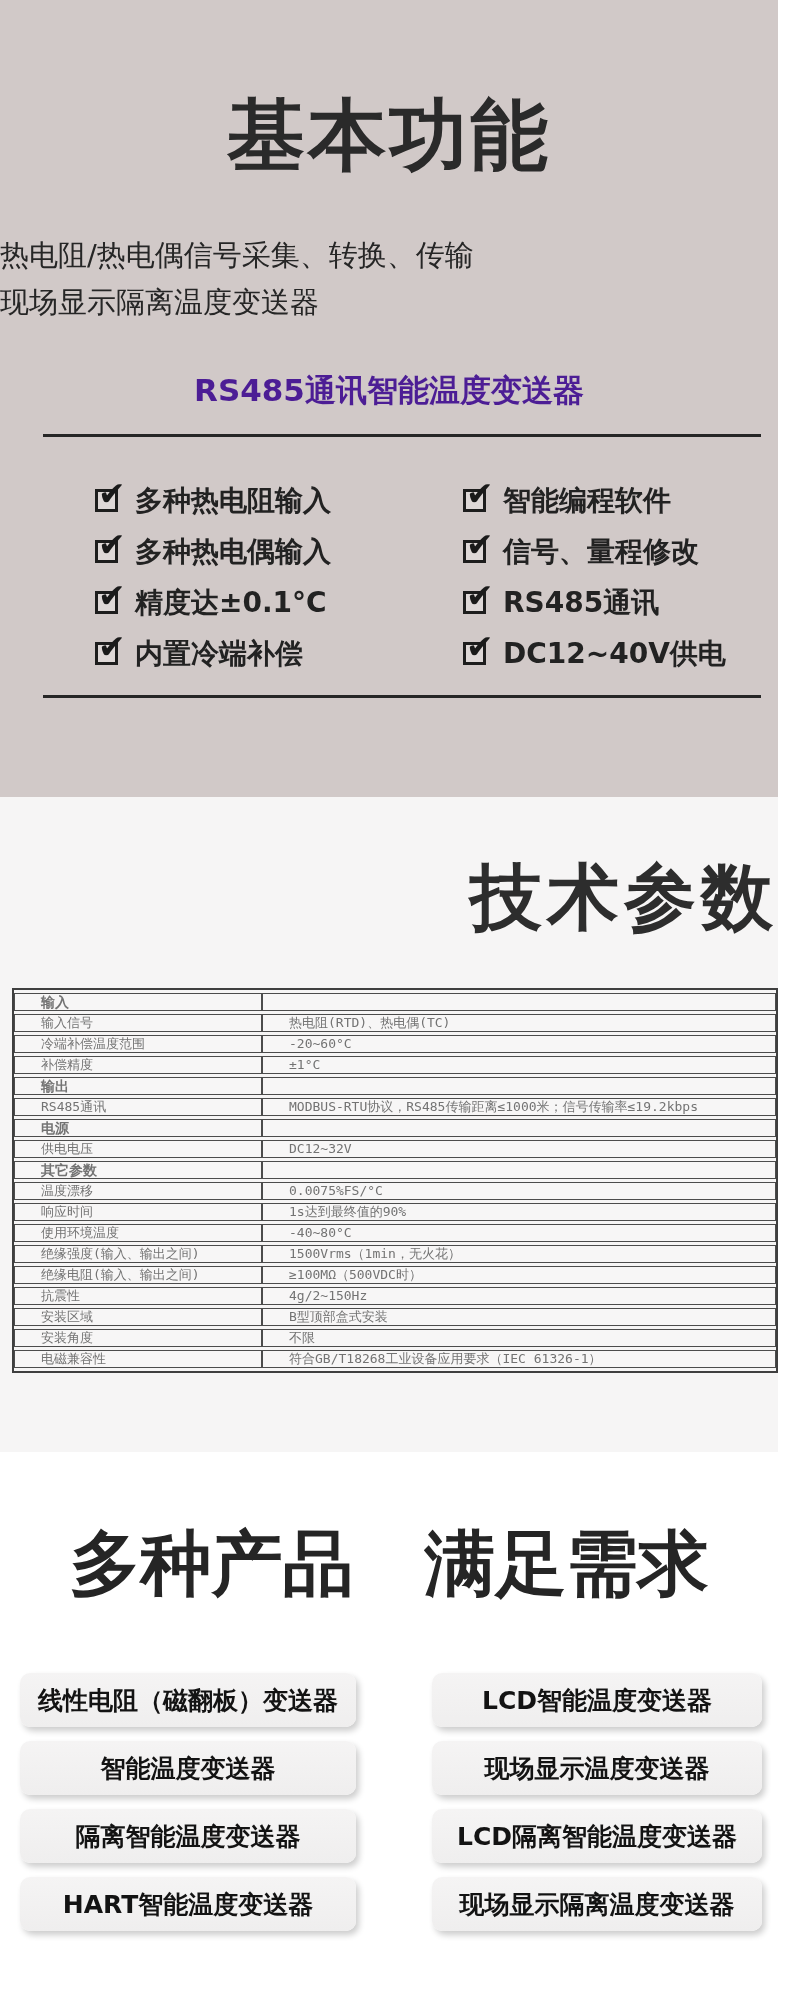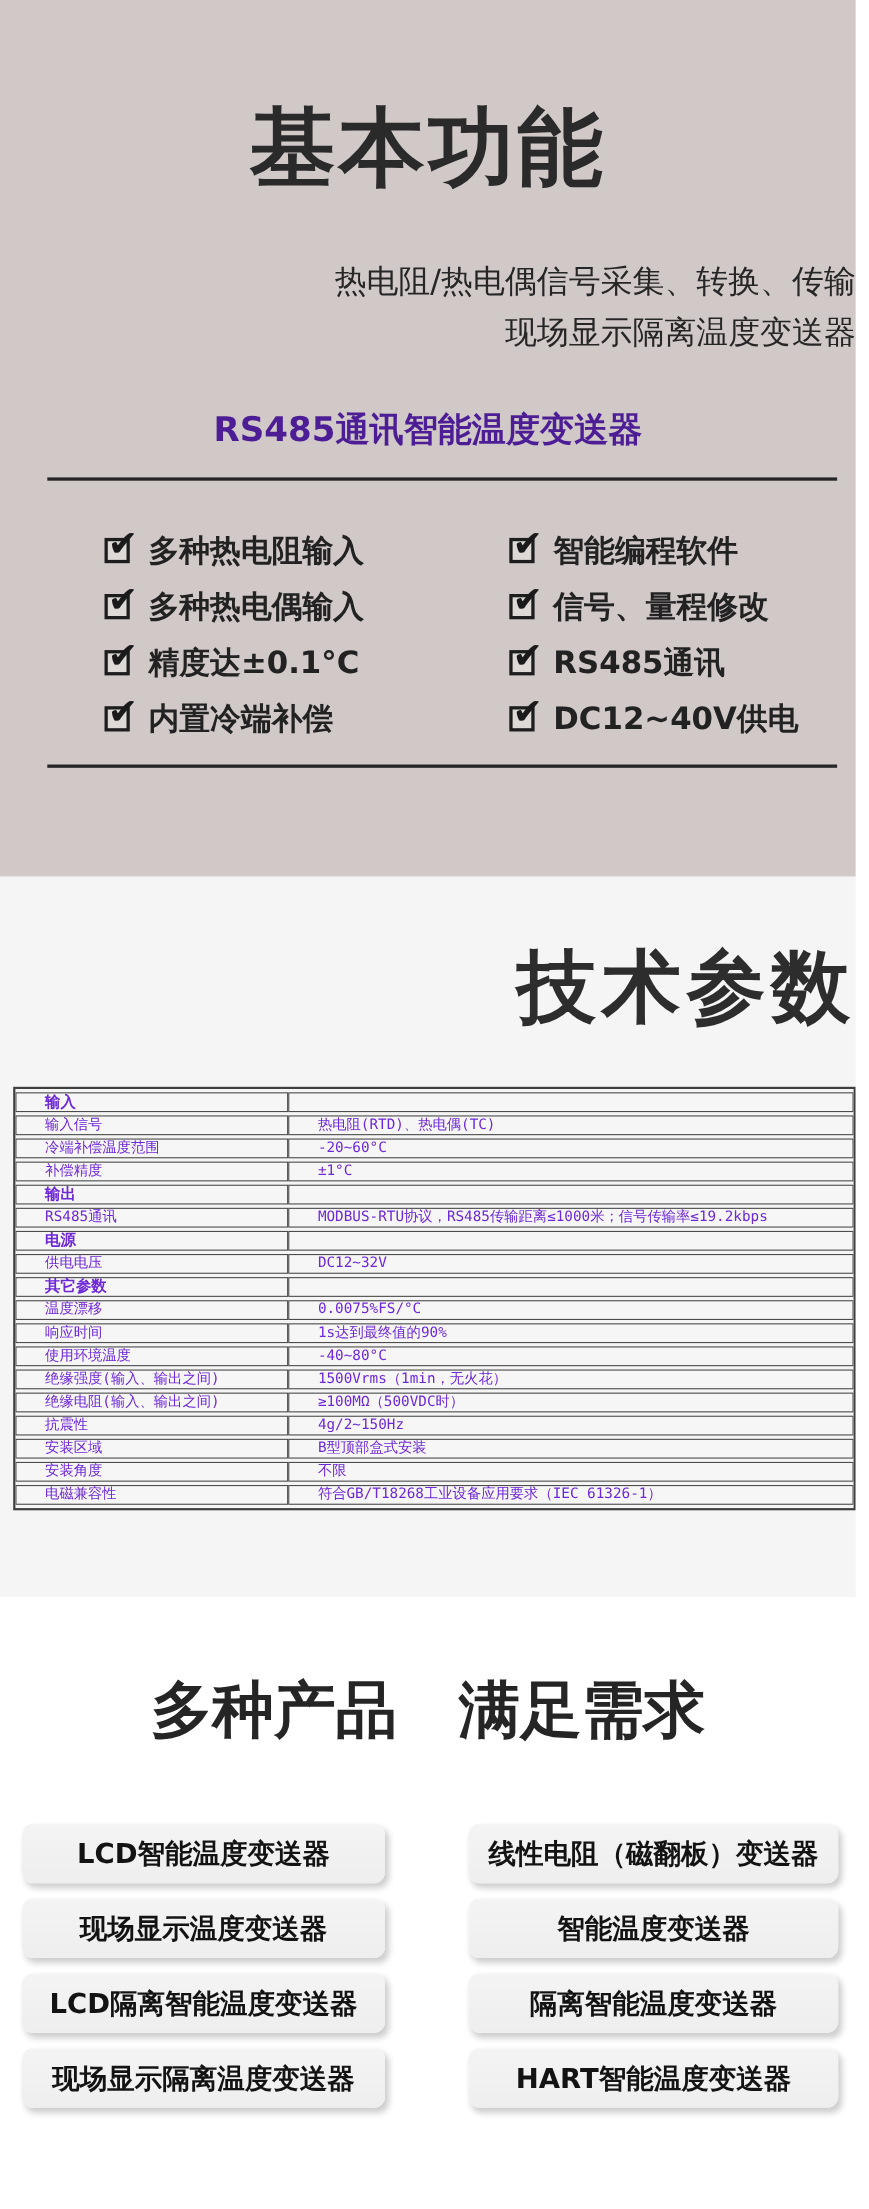--- a/index.html
+++ b/index.html
@@ -21,21 +21,21 @@
     padding-top: 96px;
     text-align: center;
     font-size: 78px;
     font-weight: 900;
     line-height: 1;
     letter-spacing: 3px;
     color: #2a2a2a;
   }
   .basic-sub {
     margin-top: 58px;
-    text-align: right;
+    text-align: left;
     font-size: 29px;
     font-weight: 500;
     line-height: 47px;
     color: #262626;
   }
   .basic-prodline {
     margin-top: 44px;
     text-align: center;
     font-size: 31px;
     font-weight: 700;
@@ -96,36 +96,36 @@
     border: 2px solid var(--table-border, #3f3f3f);
     font-family: "DejaVu Sans Mono", "DejaVu Sans", monospace;
   }
   table.spec td {
     border: 1px solid #4c4c4c;
     background: #f7f6f6;
     font-size: 13px;
     line-height: 16px;
     height: 17px;
     padding: 0 6px 0 26px;
-    color: #6d28d9;
+    color: #737373;
     white-space: nowrap;
   }
   table.spec td.lbl { width: 248px; }
   table.spec tr.hdr td { font-weight: 700; font-size: 14px; }
 
   
   .sec-products {
     background: var(--page-bg, #ffffff);
     height: 556px;
     overflow: hidden;
   }
   .prod-title {
     padding-top: 76px;
     text-align: center;
-    font-size: 56px;
+    font-size: 71px;
     font-weight: 900;
     line-height: 1;
     color: #252525;
   }
   .pgrid {
     display: flex;
     justify-content: space-between;
     margin-top: 74px;
     padding: 0 16px 0 20px;
   }
@@ -299,28 +299,28 @@
             <td>符合GB/T18268工业设备应用要求（IEC 61326-1）</td>
           </tr>
       </tbody>
     </table>
   </section>
 
   <section class="sec-products">
     <h2 class="prod-title">多种产品　满足需求</h2>
 
     <div class="pgrid">
+      <div class="pcol">
+        <div class="pbtn">线性电阻（磁翻板）变送器</div>
+        <div class="pbtn">智能温度变送器</div>
+        <div class="pbtn">隔离智能温度变送器</div>
+        <div class="pbtn">HART智能温度变送器</div>
+      </div>
       <div class="pcol pcol-right">
         <div class="pbtn">LCD智能温度变送器</div>
         <div class="pbtn">现场显示温度变送器</div>
         <div class="pbtn">LCD隔离智能温度变送器</div>
         <div class="pbtn">现场显示隔离温度变送器</div>
       </div>
-      <div class="pcol">
-        <div class="pbtn">线性电阻（磁翻板）变送器</div>
-        <div class="pbtn">智能温度变送器</div>
-        <div class="pbtn">隔离智能温度变送器</div>
-        <div class="pbtn">HART智能温度变送器</div>
-      </div>
     </div>
   </section>
 
 </div>
 
 </body></html>

